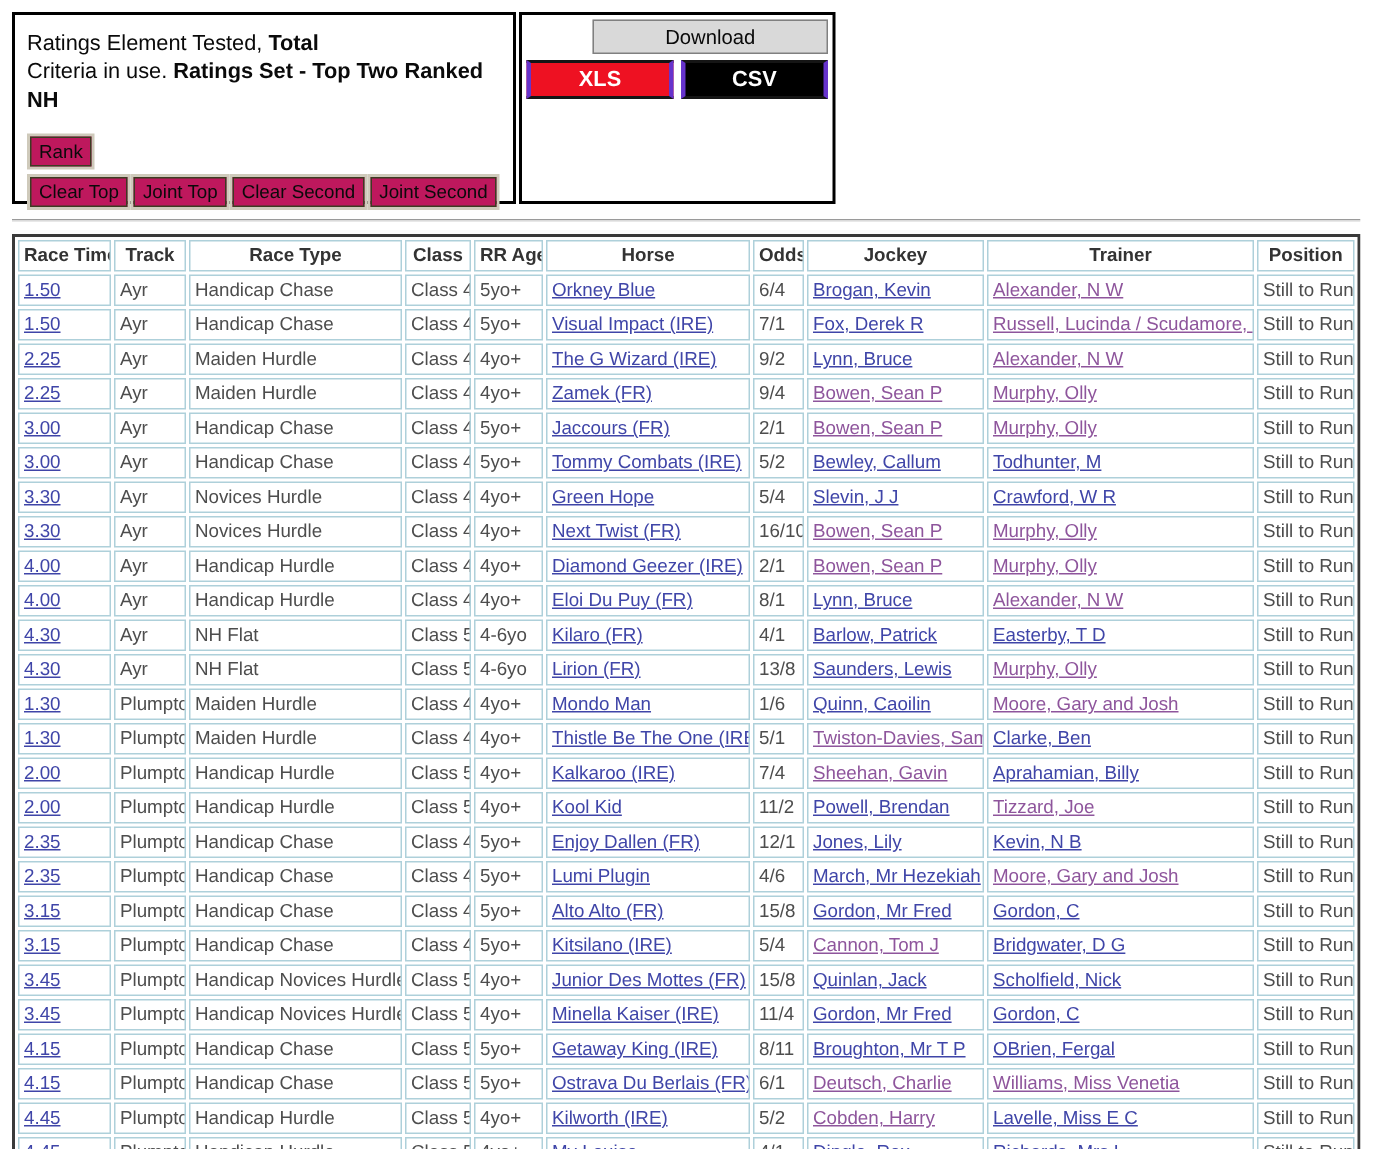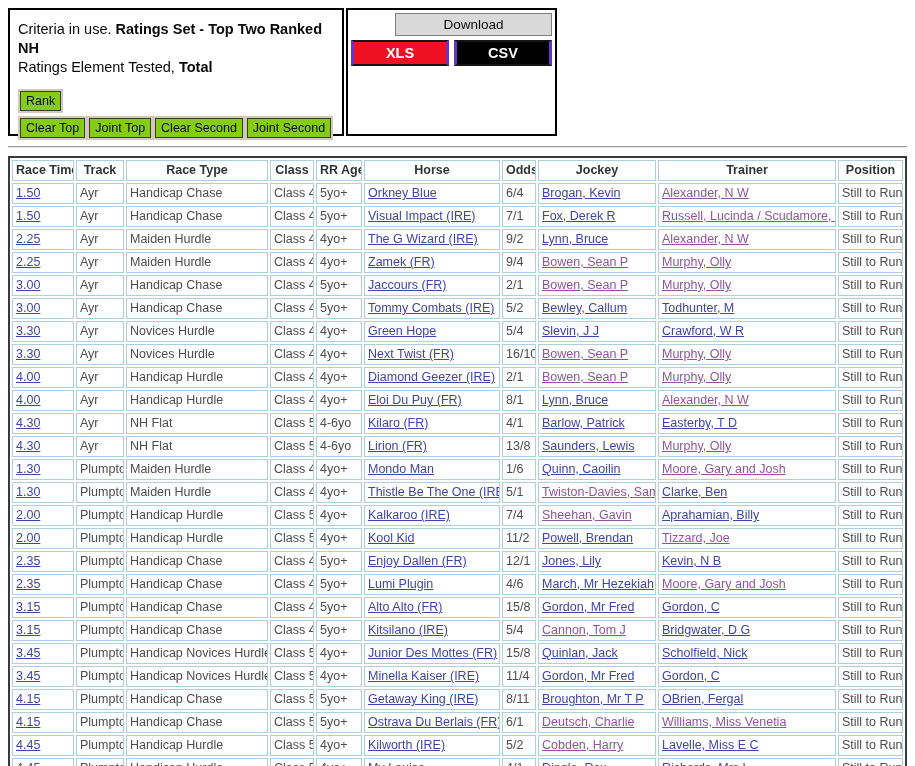--- a/index.html
+++ b/index.html
@@ -30,21 +30,21 @@
   .btn-frame{
     display:inline-block;
     border:2px solid #cfcabb;
     background:#e4e0d2;
     vertical-align:top;
   }
   .beige-btn{
     font-family:"Liberation Sans", sans-serif;
     font-size:12.5px;
     color:#0a0a0a;
-    background:#84cc16;
+    background:#be185d;
     border:1px solid #3d3b22;
     padding:2px 5px;
     cursor:pointer;
     display:block;
   }
   .rank-row{margin-top:12px;}
   .clear-row{margin-top:3px;display:flex;align-items:flex-end;}
   .clear-row .btn-frame{margin-right:0;}
   
   .download-panel{
@@ -115,22 +115,22 @@
     cursor:pointer;
   }
   a.cell-link.visited{color:var(--link-visited);}
 </style>
 </head>
 <body>
 
 <div class="top-row">
 
   <div class="criteria-box">
+    <div class="criteria-line"><span>Ratings Element Tested, </span><b>Total</b></div>
     <div class="criteria-line"><span>Criteria in use. </span><b>Ratings Set - Top Two Ranked NH</b></div>
-    <div class="criteria-line"><span>Ratings Element Tested, </span><b>Total</b></div>
     <div class="rank-row">
       <span class="btn-frame">
         <button class="beige-btn">Rank</button>
       </span>
     </div>
     <div class="clear-row">
       <span class="btn-frame">
         <button class="beige-btn">Clear Top</button>
       </span>
       <span class="btn-frame">

